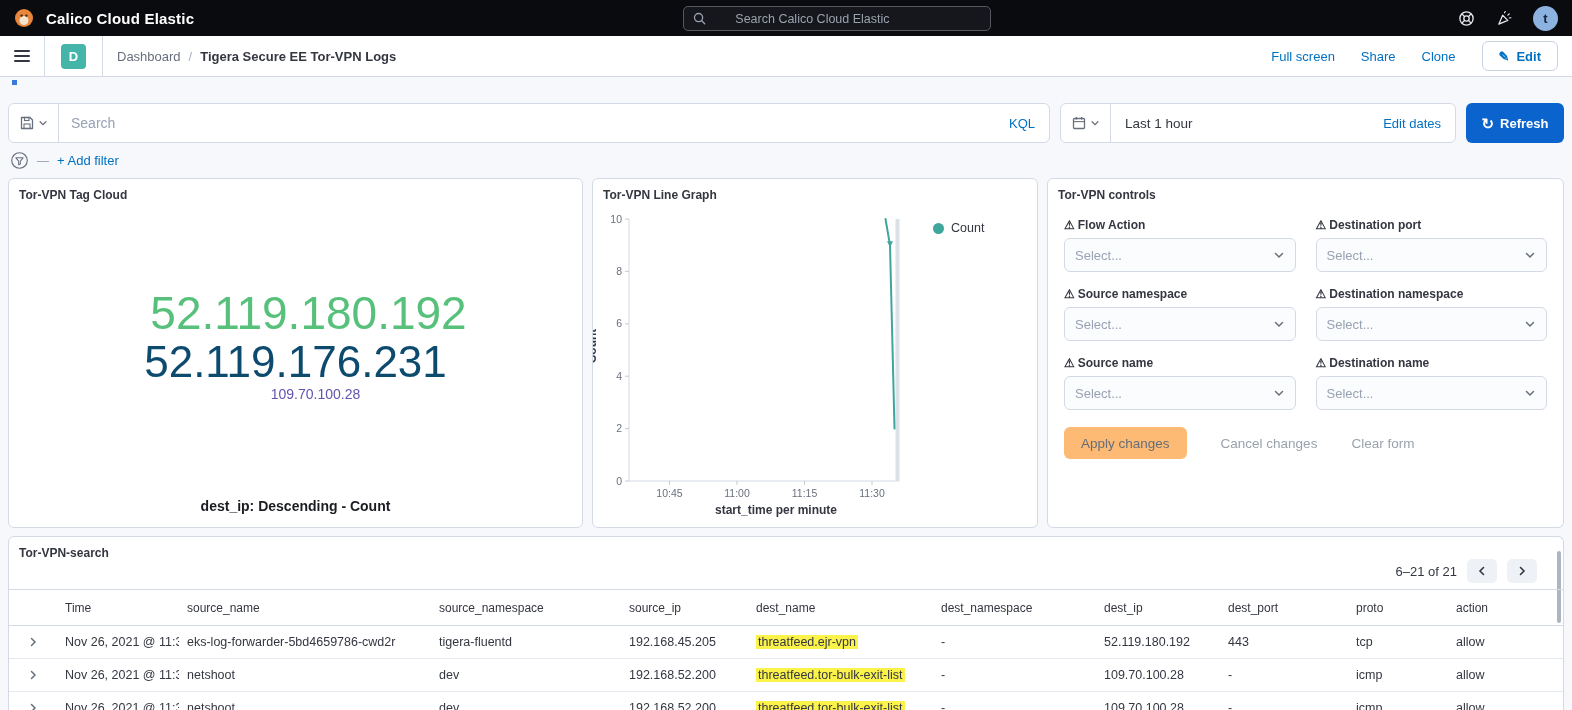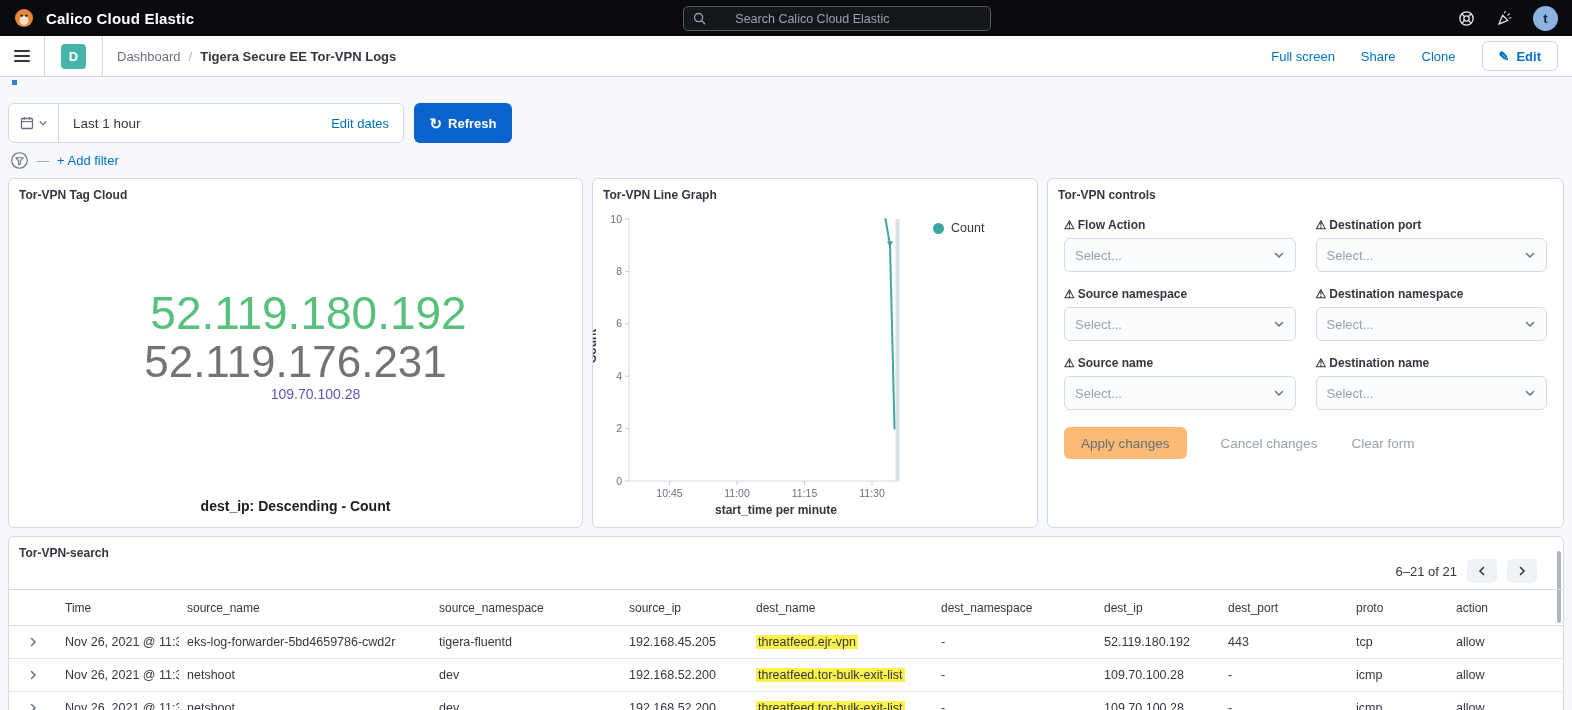--- a/index.html
+++ b/index.html
@@ -166,20 +166,34 @@
     <button class="edit-btn">
       <span>✎</span>
       <span>Edit</span>
     </button>
   </div>
 </nav>
 
 <div class="blue-dot"></div>
 
 <div class="querybar">
+  <div class="q-input">
+    <span class="q-save">
+      <svg width="14" height="14" viewBox="0 0 14 14">
+          <path d="M1.5 1.5 h8.5 l2.5 2.5 v8.5 h-11 Z" fill="none" stroke="#69707D" stroke-width="1.3" stroke-linejoin="round"></path>
+          <rect x="4" y="8" width="6" height="4.5" fill="none" stroke="#69707D" stroke-width="1.1"></rect>
+          <rect x="4.5" y="1.5" width="4.5" height="3" fill="none" stroke="#69707D" stroke-width="1.1"></rect>
+        </svg>
+      <svg width="10" height="10" viewBox="0 0 12 12">
+          <path d="M2.5 4.5 L6 8 L9.5 4.5" fill="none" stroke="#69707D" stroke-width="1.5" stroke-linecap="round"></path>
+        </svg>
+    </span>
+    <input type="text" placeholder="Search" style="">
+    <span class="kql">KQL</span>
+  </div>
   <div class="datepicker">
     <span class="dp-cal">
       <svg width="14" height="14" viewBox="0 0 14 14">
           <rect x="1.5" y="2.5" width="11" height="10" rx="1" fill="none" stroke="#69707D" stroke-width="1.3"></rect>
           <line x1="4.4" y1="1" x2="4.4" y2="3.6" stroke="#69707D" stroke-width="1.3"></line>
           <line x1="9.6" y1="1" x2="9.6" y2="3.6" stroke="#69707D" stroke-width="1.3"></line>
           <line x1="1.5" y1="5.6" x2="12.5" y2="5.6" stroke="#69707D" stroke-width="1.1"></line>
         </svg>
       <svg width="10" height="10" viewBox="0 0 12 12">
           <path d="M2.5 4.5 L6 8 L9.5 4.5" fill="none" stroke="#69707D" stroke-width="1.5" stroke-linecap="round"></path>
@@ -204,21 +218,21 @@
   <span class="filter-dash">—</span>
   <span class="add-filter">+ Add filter</span>
 </div>
 
 <main class="panels">
 
   <section class="panel">
     <div class="panel-title">Tor-VPN Tag Cloud</div>
     <div class="cloud">
         <div class="tag" style="font-size: 46px; color: rgb(87, 193, 123);">52.119.180.192</div>
-        <div class="tag" style="font-size: 44px; color: #737373;">52.119.176.231</div>
+        <div class="tag" style="font-size: 44px; color: #0c4a6e;">52.119.176.231</div>
         <div class="tag" style="font-size: 14px; color: rgb(98, 84, 176);">109.70.100.28</div>
       </div>
     <div class="cloud-footer">dest_ip: Descending - Count</div>
   </section>
 
   <section class="panel">
     <div class="panel-title">Tor-VPN Line Graph</div>
     <div class="chart-area">
         <svg width="320" height="300">
           <line x1="28" y1="6" x2="28" y2="268" stroke="#D3DAE6" stroke-width="1"></line>

